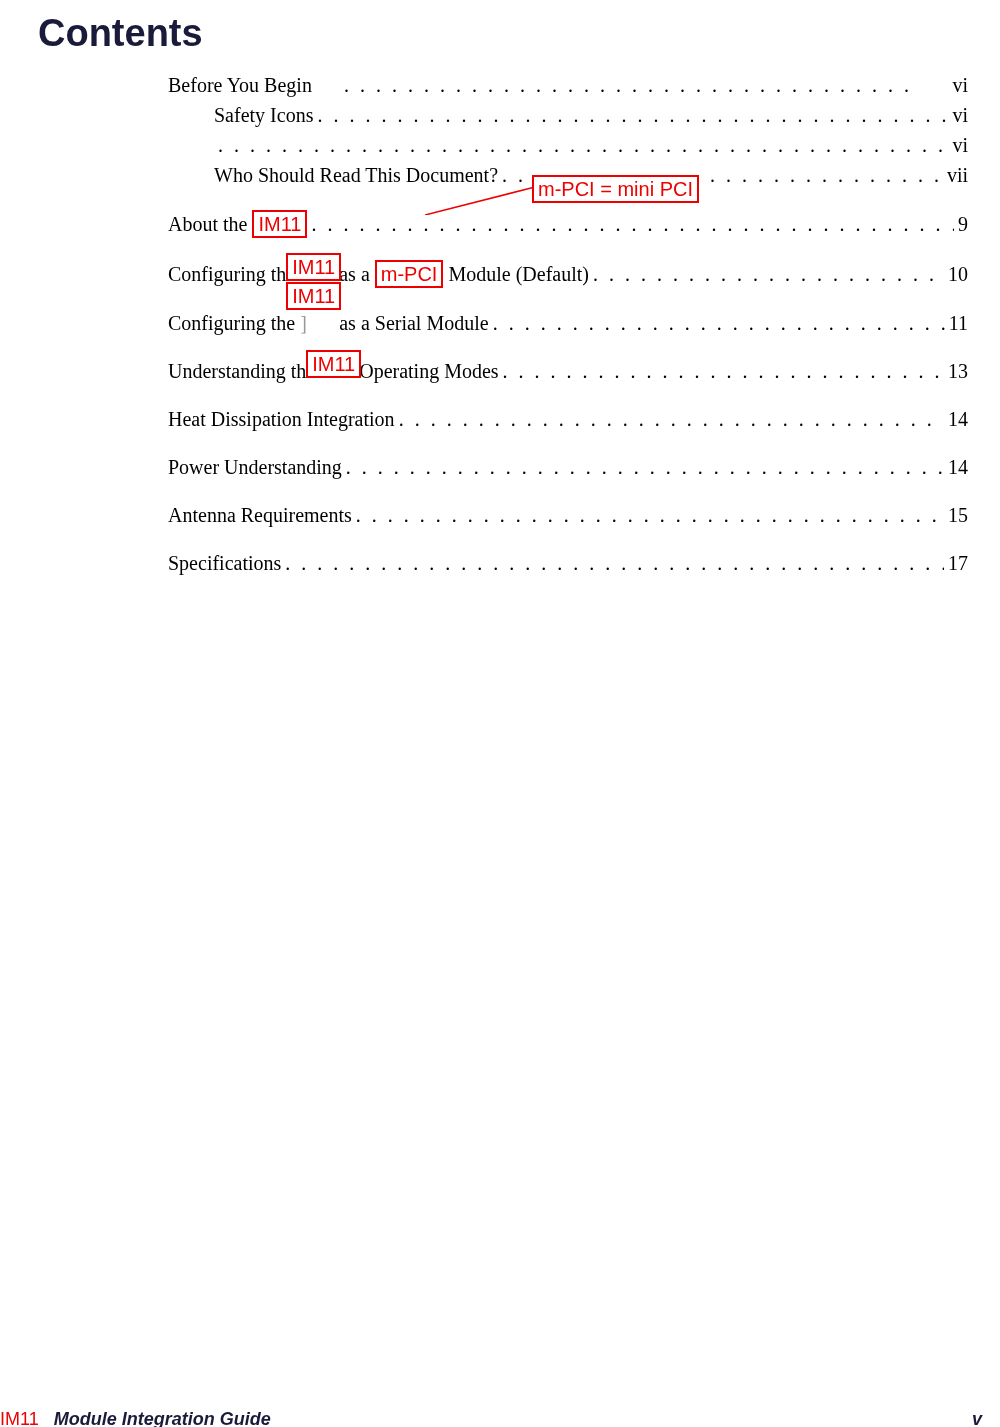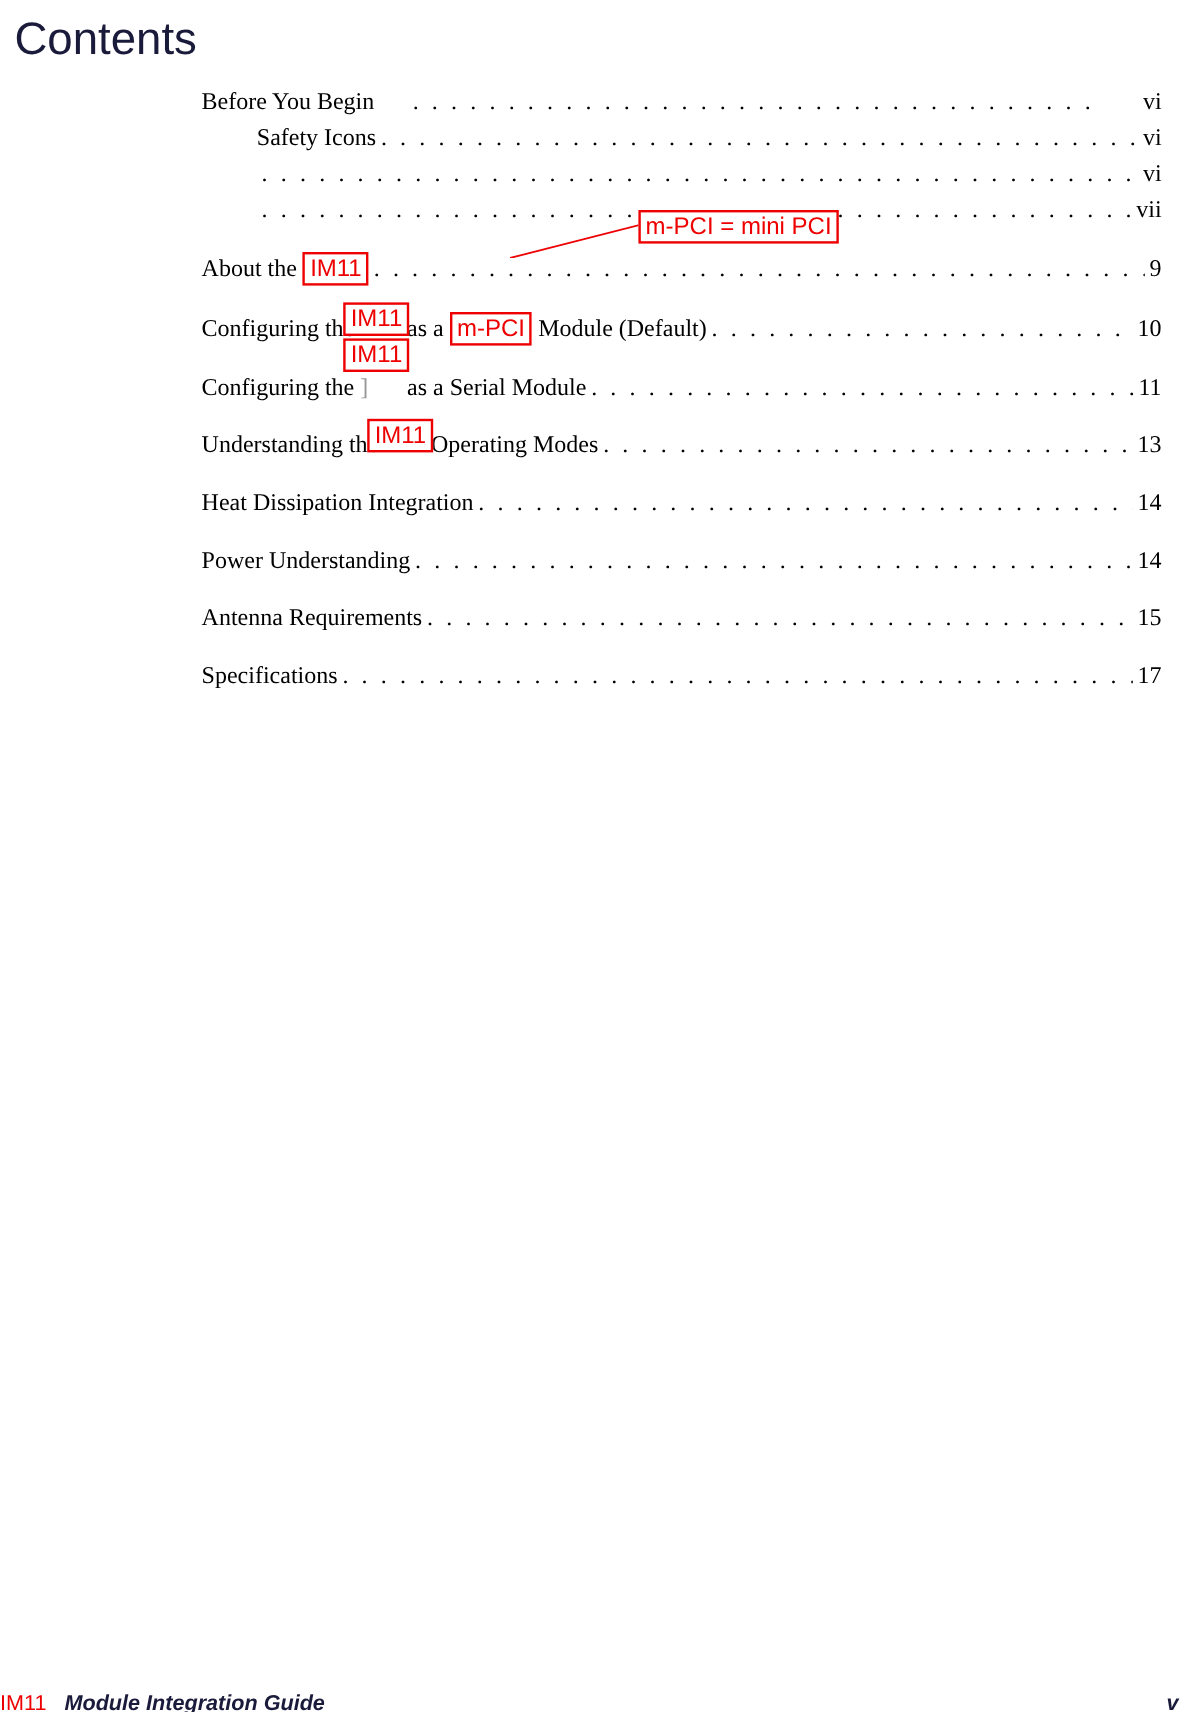--- a/index.html
+++ b/index.html
@@ -10,26 +10,26 @@
     body {
       width: 1000px;
       height: 1427px;
       background: white;
       font-family: Georgia, 'Times New Roman', serif;
       position: relative;
       color: #000;
     }
     .page-title {
       font-family: Arial, Helvetica, sans-serif;
-      font-weight: normal;
+      font-weight: bold;
       font-size: 38px;
       color: #1a1a3a;
       position: absolute;
       top: 12px;
-      left: 12px;
+      left: 38px;
     }
     .toc-container {
       position: absolute;
       top: 72px;
       left: 168px;
       width: 800px;
       font-size: 20px;
       line-height: 1.3;
     }
     .toc-entry {
@@ -127,20 +127,21 @@
     <div class="toc-entry level2">
       <span class="toc-label">Safety Icons</span>
       <span class="toc-dots">. . . . . . . . . . . . . . . . . . . . . . . . . . . . . . . . . . . . . . . . . . . . . . . . . . . . . . . . . . . . . . . . . . . . . . . . . . . . . . . . . . . . . . . . . . . . . . . . . . . . . . . . . . . . . .</span>
       <span class="toc-page"> vi</span>
     </div>
     <div class="toc-entry level2">
       <span class="toc-dots">. . . . . . . . . . . . . . . . . . . . . . . . . . . . . . . . . . . . . . . . . . . . . . . . . . . . . . . . . . . . . . . . . . . . . . . . . . . . . . . . . . . . . . . . . . . . . . . . . . . . . . . . . . . . . .</span>
       <span class="toc-page"> vi</span>
     </div>
     <div class="toc-entry level2">
+      <span class="toc-label">Who Should Read This Document?</span>
       <span class="toc-dots">. . . . . . . . . . . . . . . . . . . . . . . . . . . . . . . . . . . . . . . . . . . . . . . . . . . . . . . . . . . . . . . . . . . . . . . . . . . . . . . . . . . . . . . . . . . . . . . . . . . . . . . . . . . . . .</span>
       <span class="toc-page"> vii</span>
     </div>
     <div class="toc-entry level1">
       <span class="toc-label"><span>About the </span><span class="annotation-box">IM11</span></span>
       <span class="toc-dots">. . . . . . . . . . . . . . . . . . . . . . . . . . . . . . . . . . . . . . . . . . . . . . . . . . . . . . . . . . . . . . . . . . . . . . . . . . . . . . . . . . . . . . . . . . . . . . . . . . . . . . . . . . . . . .</span>
       <span class="toc-page"> 9</span>
     </div>
     <div class="toc-entry level1">
       <span class="toc-label"><span>Configuring the </span><span style="position: relative; display: inline-block; width: 34px;"><span class="annotation-box" style="position: absolute; top: -28px; left: -14px; font-size: 20px;">IM11</span></span><span> as a </span><span class="annotation-box">m-PCI</span><span> Module (Default)</span></span>

